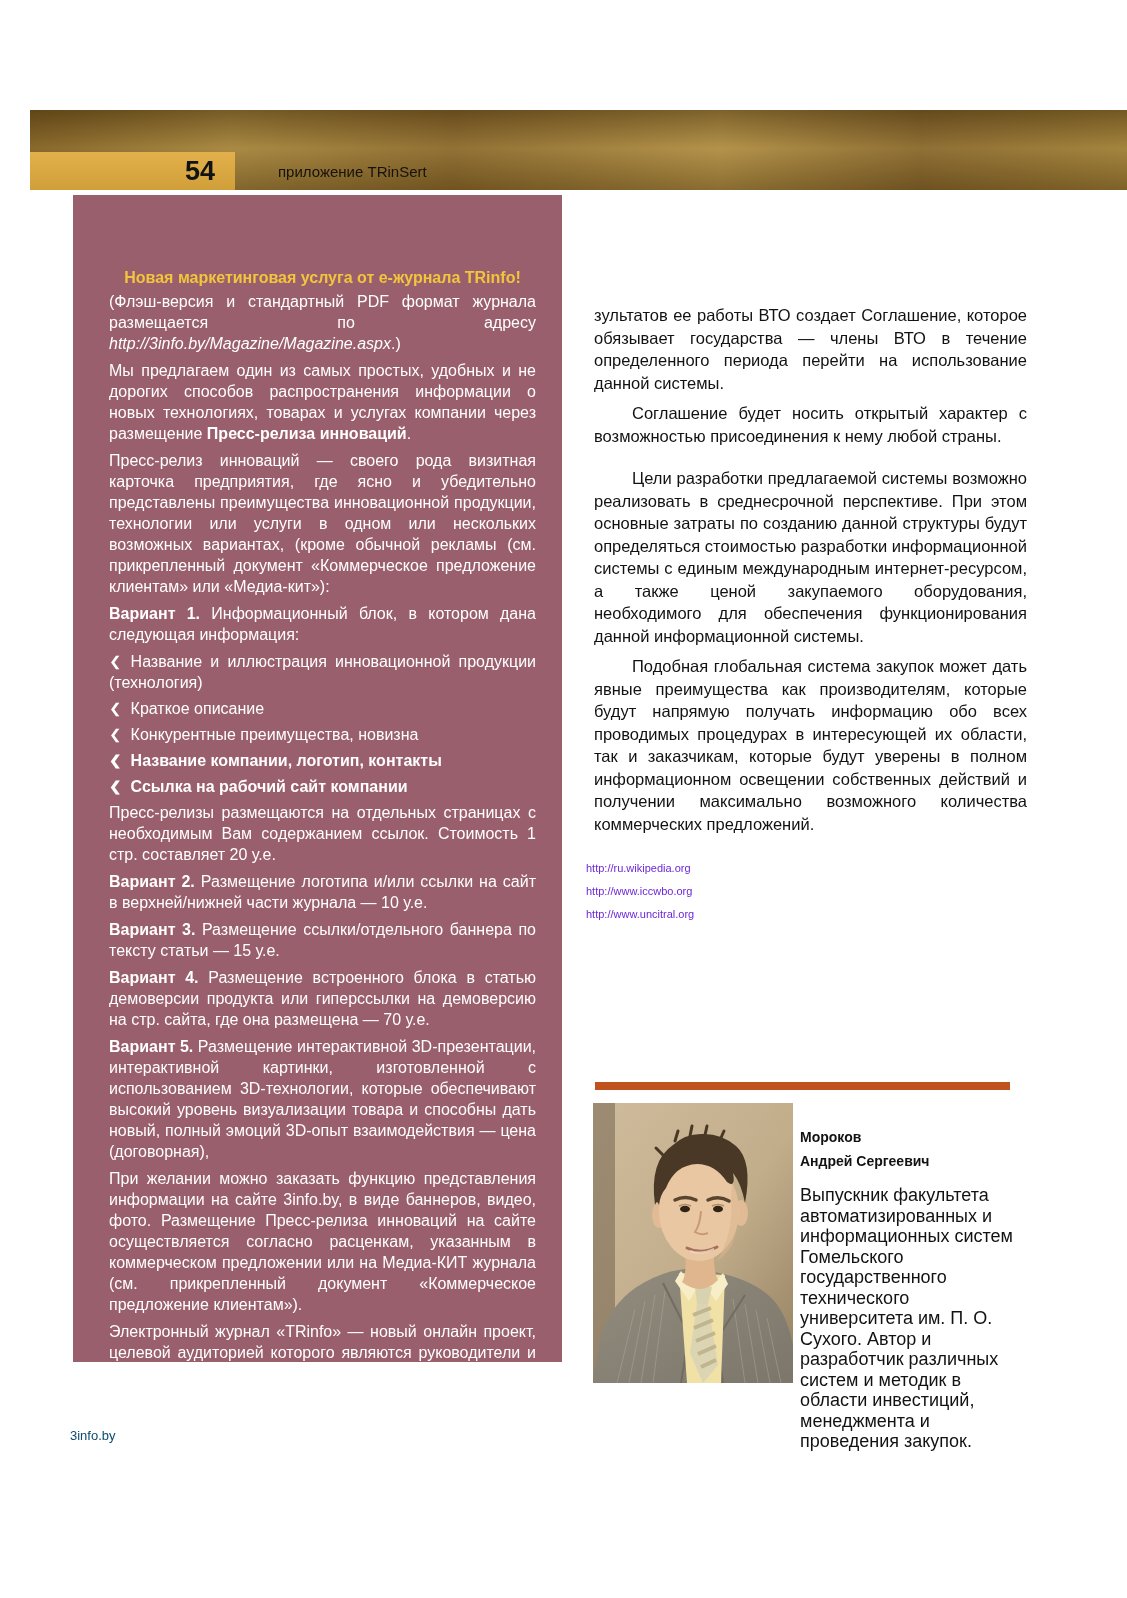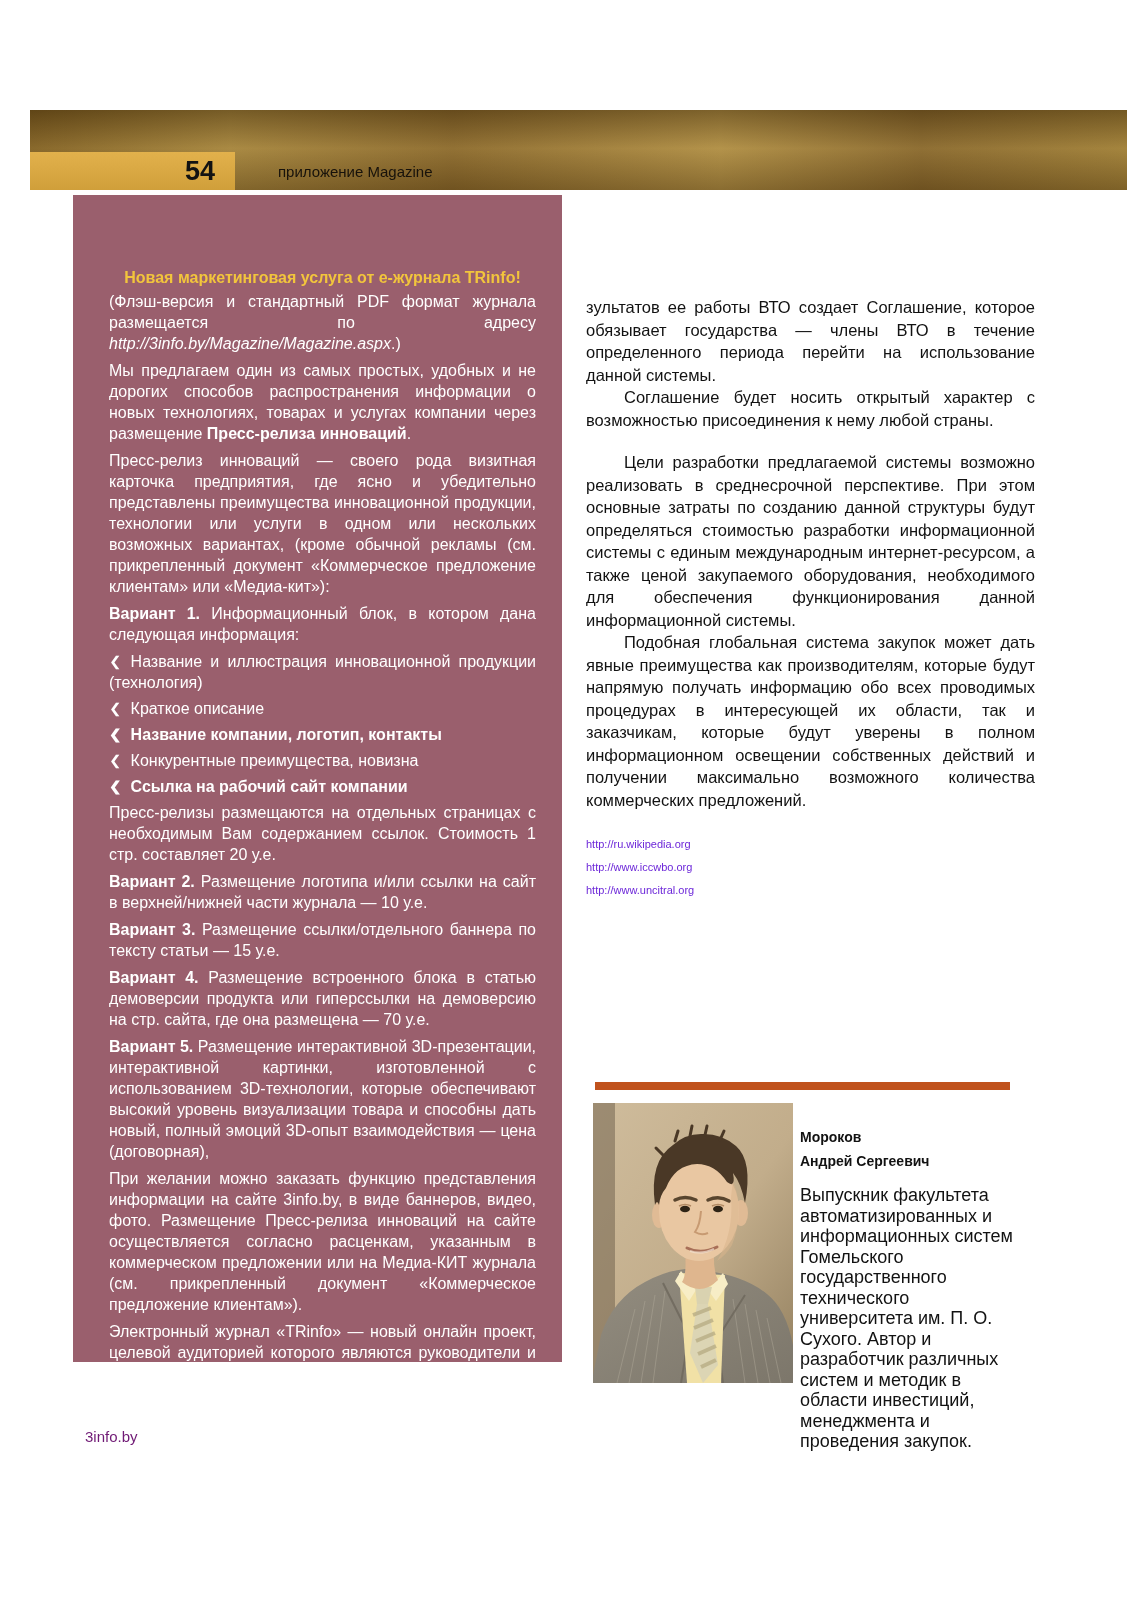--- a/index.html
+++ b/index.html
@@ -33,68 +33,68 @@
   .maroon-col p { margin:0 0 6px 0; font-size:16px; line-height:21px; text-align:justify; }
   .mc-title { color:#f2c53c; font-weight:bold; text-align:center !important; font-size:16.5px; margin-bottom:3px !important; }
   .mc-sub .url { font-style:italic; color:#ffffff; text-decoration:none; }
   .mc-bullet { margin-bottom:5px !important; }
   .mc-bullet .arrow { display:inline-block; margin-right:9px; font-size:15px; transform:scaleY(0.9); }
   .mc-bullet.bold { font-weight:bold; }
   .maroon-col b { font-weight:bold; }
 
   
   .right-col { position:absolute; left:586px; top:296px; width:449px; color:#121212; }
-  .right-col p { margin:0; font-size:16.5px; line-height:22.5px; text-align:justify; text-indent:38px; }
+  .right-col p { margin:8px; font-size:16.5px; line-height:22.5px; text-align:justify; text-indent:38px; }
   .right-col p.no-indent { text-indent:0; }
   .right-col p.gap-top { margin-top:20px; }
   .sources-heading {
     margin-top:24px; font-size:35px; line-height:42px; font-weight:bold;
     color:#bd4e22; letter-spacing:0.5px;
   }
   .sources-list { margin-top:22px; }
   .sources-list a { display:block; font-size:11px; line-height:23px; color:#6d28d9; text-decoration:none; }
 
   
   .author-rule { position:absolute; left:595px; top:1082px; width:415px; height:8px; background:#c0521d; }
   .author-photo { position:absolute; left:593px; top:1103px; width:200px; height:280px; overflow:hidden; }
   .author-photo svg { display:block; }
   .author-info { position:absolute; left:800px; top:1125px; width:218px; color:#121212; }
   .author-name { font-size:14px; line-height:24px; font-weight:bold; }
   .author-bio { margin-top:12px; font-size:18px; line-height:20.5px; }
 
   
-  .footer-site { position:absolute; left:85px; top:1428px; font-size:15px; color:#701a75; }
+  .footer-site { position:absolute; left:70px; top:1428px; font-size:13px; color:#0c4a6e; }
 </style>
 </head>
 <body>
 
 <div class="page">
 
   <div class="header-band">
     <div class="page-num-box">
       <span class="page-num">54</span>
     </div>
-    <span class="section-label">приложение Magazine</span>
+    <span class="section-label">приложение TRinSert</span>
   </div>
 
   <div class="maroon-col">
     <p class="mc-title">Новая маркетинговая услуга от е-журнала TRinfo!</p>
 
     <p class="mc-sub"><span>(Флэш-версия и стандартный PDF формат журнала размещается по адресу </span><a href="#" class="url">http://3info.by/Magazine/Magazine.aspx</a><span>.)</span></p>
 
     <p><span>Мы предлагаем один из самых простых, удобных и не дорогих способов распространения информации о новых технологиях, товарах и услугах компании через размещение </span><b>Пресс-релиза инноваций</b><span>.</span></p>
 
     <p>Пресс-релиз инноваций — своего рода визитная карточка предприятия, где ясно и убедительно представлены преимущества инновационной продукции, технологии или услуги в одном или нескольких возможных вариантах, (кроме обычной рекламы (см. прикрепленный документ «Коммерческое предложение клиентам» или «Медиа-кит»):</p>
 
     <p><b>Вариант 1.</b><span> Информационный блок, в котором дана следующая информация:</span></p>
 
     <p class="mc-bullet"><span class="arrow">❮</span><span>Название и иллюстрация инновационной продукции (технология)</span></p>
     <p class="mc-bullet"><span class="arrow">❮</span><span>Краткое описание</span></p>
+    <p class="mc-bullet"><span class="arrow">❮</span><span>Конкурентные преимущества, новизна</span></p>
     <p class="mc-bullet bold"><span class="arrow">❮</span><span>Название компании, логотип, контакты</span></p>
-    <p class="mc-bullet"><span class="arrow">❮</span><span>Конкурентные преимущества, новизна</span></p>
     <p class="mc-bullet bold"><span class="arrow">❮</span><span>Ссылка на рабочий сайт компании</span></p>
 
     <p>Пресс-релизы размещаются на отдельных страницах с необходимым Вам содержанием ссылок. Стоимость 1 стр. составляет 20 у.е.</p>
 
     <p><b>Вариант 2.</b><span> Размещение логотипа и/или ссылки на сайт в верхней/нижней части журнала — 10 у.е.</span></p>
     <p><b>Вариант 3.</b><span> Размещение ссылки/отдельного баннера по тексту статьи — 15 у.е.</span></p>
     <p><b>Вариант 4.</b><span> Размещение встроенного блока в статью демоверсии продукта или гиперссылки на демоверсию на стр. сайта, где она размещена — 70 у.е.</span></p>
     <p><b>Вариант 5.</b><span> Размещение интерактивной 3D-презентации, интерактивной картинки, изготовленной с использованием 3D-технологии, которые обеспечивают высокий уровень визуализации товара и способны дать новый, полный эмоций 3D-опыт взаимодействия — цена (договорная),</span></p>
 
     <p>При желании можно заказать функцию представления информации на сайте 3info.by, в виде баннеров, видео, фото. Размещение Пресс-релиза инноваций на сайте осуществляется согласно расценкам, указанным в коммерческом предложении или на Медиа-КИТ журнала (см. прикрепленный документ «Коммерческое предложение клиентам»).</p>

